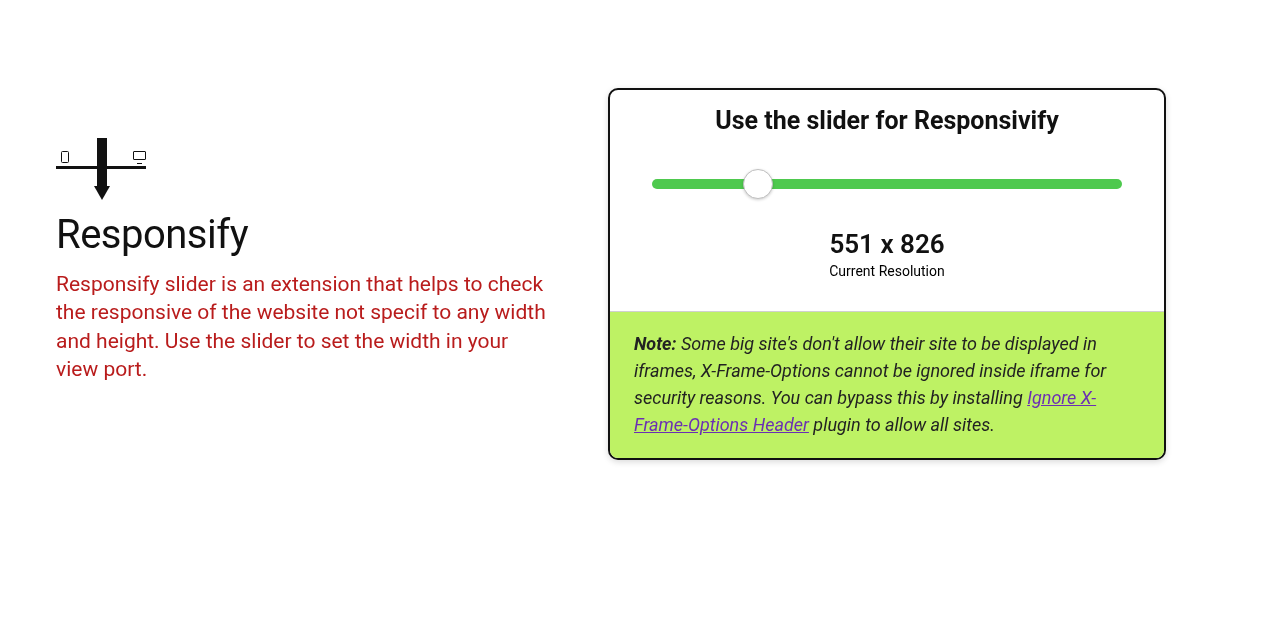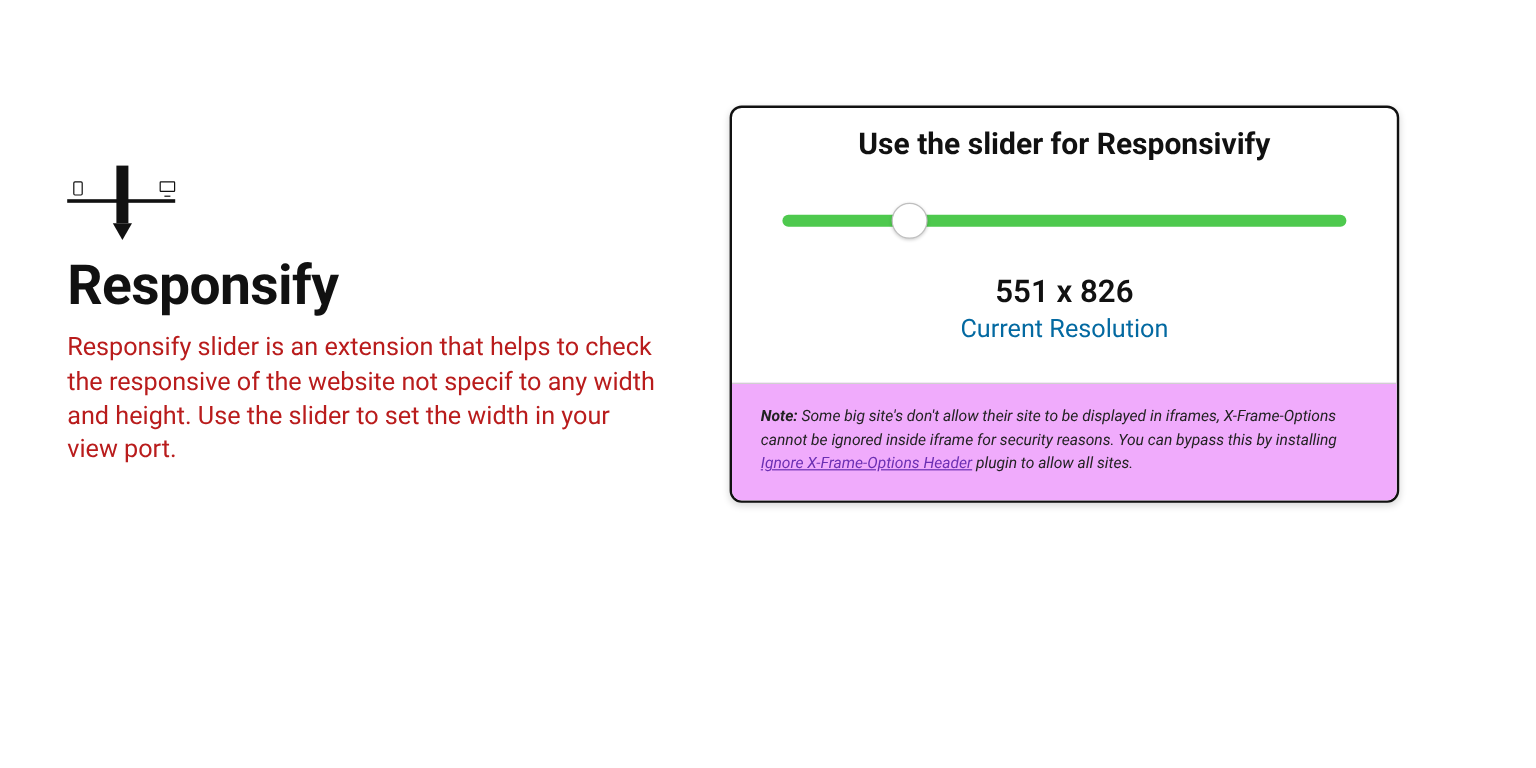--- a/index.html
+++ b/index.html
@@ -73,22 +73,22 @@
     content: "";
     position: absolute;
     left: 3px;
     top: 9px;
     width: 5px;
     height: 2px;
     border-bottom: 1.5px solid #111;
   }
 
   .title {
-    font-size: 46px;
-    font-weight: 700;
+    font-size: 40px;
+    font-weight: 400;
     letter-spacing: -0.5px;
     margin: 0 0 14px 0;
     line-height: 1.05;
   }
 
   .desc {
     font-size: 21px;
     line-height: 1.35;
     font-weight: 400;
     color: #b91c1c;
@@ -144,30 +144,30 @@
 
   .resolution {
     text-align: center;
     font-size: 26px;
     font-weight: 600;
     color: #111;
     margin-bottom: 4px;
   }
   .reslabel {
     text-align: center;
-    font-size: 21px;
-    color: #0369a1;
+    font-size: 14px;
+    color: #000000;
   }
 
   .card-note {
     border-top: 1px solid #d0d0d0;
-    background: #f0abfc;
+    background: #bef264;
     padding: 18px 24px 20px;
     font-style: italic;
-    font-size: 13px;
+    font-size: 18px;
     line-height: 1.5;
     color: #222;
   }
   .card-note .note-label {
     font-weight: 700;
   }
   .card-note a {
     color: #6b2fb3;
     text-decoration: underline;
   }

